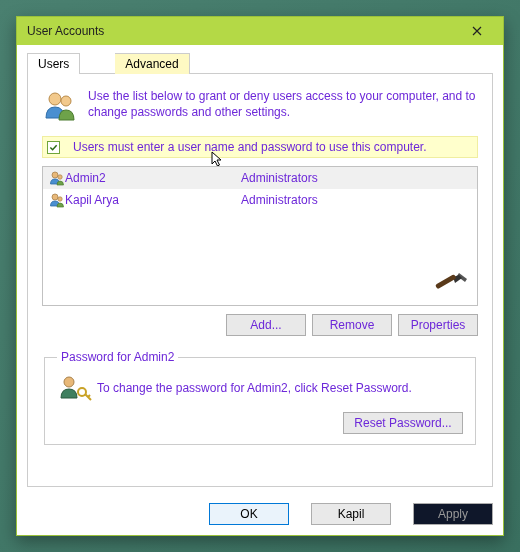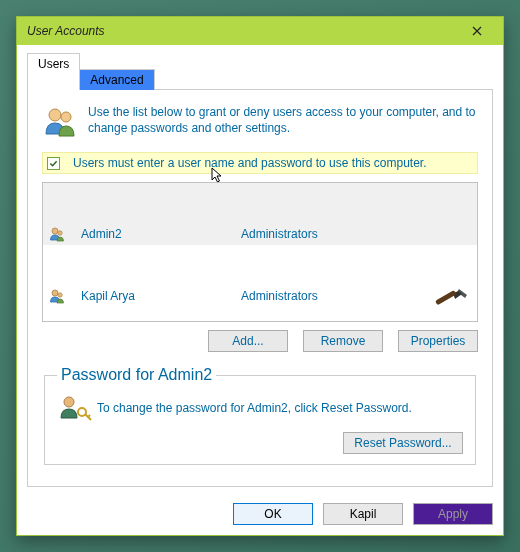--- a/index.html
+++ b/index.html
@@ -22,71 +22,71 @@
 }
 .titlebar {
   background: #b4d946;
   height: 28px;
   display: flex;
   align-items: center;
   padding: 0 6px 0 10px;
   color: #222;
   font-size: 12px;
 }
-.titlebar .title { flex: 1; font-style: italic; }
+.titlebar .title { flex: 1; }
 .titlebar .close {
   width: 40px;
   height: 22px;
   display: flex;
   align-items: center;
   justify-content: center;
   cursor: pointer;
 }
 .body {
   flex: 1;
   padding: 8px 10px 10px 10px;
   display: flex;
   flex-direction: column;
 }
 .tabs {
   display: flex;
   font-size: 12px;
   margin-bottom: -1px;
   position: relative;
   z-index: 2;
+  gap: 35px;
 }
 .tab {
   border: 1px solid #ccc;
   border-bottom: none;
   padding: 3px 10px;
   background: #fff;
   margin-right: 0;
   cursor: pointer;
 }
 .tab.active {
   background: #fff;
   position: relative;
 }
 .tab:not(.active) {
-  background: #3b82f6;
+  background: #fef9c3;
   border-left: none;
-  margin-top: 16px;
 }
 .tab.active::after {
   content: "";
   position: absolute;
   left: 0; right: 0; bottom: -1px; height: 1px;
   background: #fff;
 }
 .panel {
   border: 1px solid #ccc;
   flex: 1;
   padding: 14px 14px 10px 14px;
   font-size: 12px;
-  color: #0369a1;
+  color: #6d28d9;
   display: flex;
   flex-direction: column;
   position: relative;
   z-index: 1;
 }
 .intro-row {
   display: flex;
   gap: 10px;
   align-items: flex-start;
   margin-bottom: 12px;
@@ -136,75 +136,75 @@
   padding: 3px 6px;
   border-right: 1px solid #e8e8e8;
 }
 .lv-col.c1 { width: 192px; }
 .lv-col.c2 { flex: 1; border-right: none; }
 .lv-row {
   display: flex;
   padding: 1px 0;
   align-items: center;
 }
-.lv-cell { display: flex; align-items: center; gap: 16px; padding: 2px 6px; margin-top: 40px; }
+.lv-cell { display: flex; align-items: center; gap: 0; padding: 2px 6px; }
 .lv-cell.c1 { width: 192px; }
 .lv-cell.c2 { flex: 1; }
 .lv-row.sel { background: #f0f0f0; }
 .user-icon { width: 16px; height: 16px; }
 .hammer {
   position: absolute;
   right: 4px;
   bottom: 4px;
   width: 44px;
   height: 32px;
 }
 .btn-row {
   display: flex;
   justify-content: flex-end;
-  gap: 15px;
+  gap: 6px;
   margin-top: 8px;
 }
 .btn {
   border: 1px solid #adadad;
   background: #e9e9e9;
   font-size: 12px;
   padding: 3px 0;
   min-width: 80px;
   text-align: center;
   cursor: pointer;
 }
 .btn.disabled {
   color: #999;
-  background: #4c1d95;
+  background: #0f172a;
   cursor: default;
 }
 .btn.primary {
   border: 1px solid #0078d7;
   background: #eaf3fb;
 }
 fieldset.group {
   border: 1px solid #ccc;
   margin-top: 14px;
   padding: 10px 12px;
 }
 fieldset.group legend {
-  font-size: 16px;
+  font-size: 12px;
   padding: 0 4px;
 }
 .group-row {
   display: flex;
   align-items: center;
   gap: 4px;
 }
 .key-icon { width: 36px; height: 28px; flex-shrink: 0; }
 .dlg-btns {
   display: flex;
   justify-content: flex-end;
-  gap: 10px;
+  gap: 22px;
   padding: 6px 10px 10px 0;
 }
 </style>
 </head>
 <body>
 
 <div class="window">
   <div class="titlebar">
     <span class="title">User Accounts</span>
     <div class="close">

